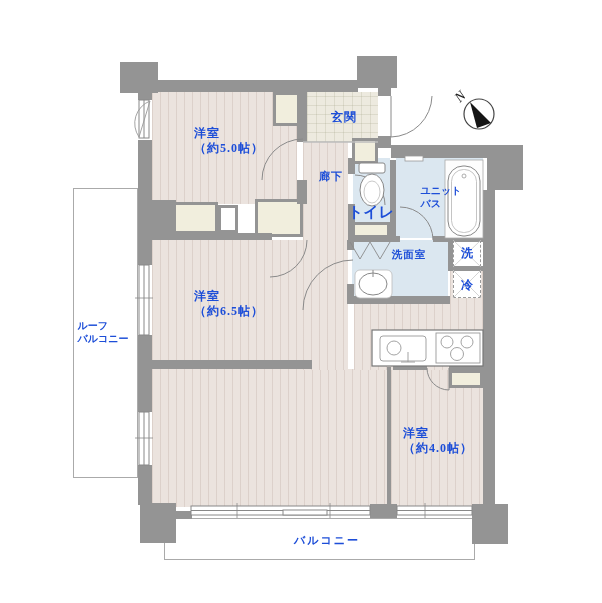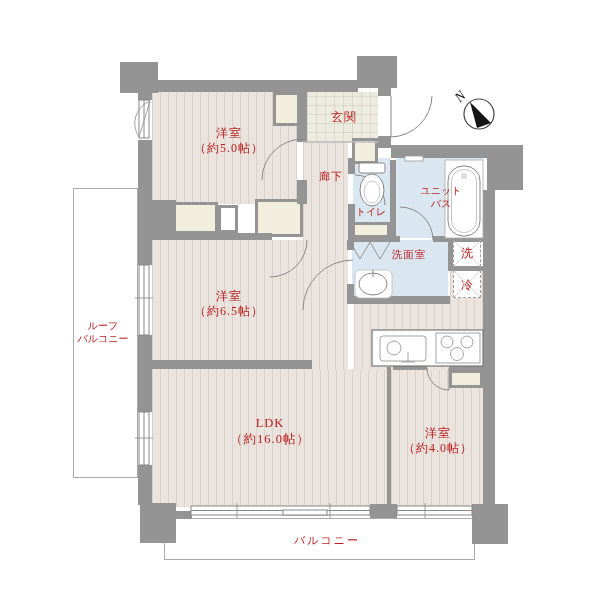--- a/index.html
+++ b/index.html
@@ -9,22 +9,22 @@
   .f{position:absolute;background:#ebe3de;
      background-image:repeating-linear-gradient(90deg,rgba(167,143,133,.22) 0 1px,transparent 1px 8px);}
   .ft{position:absolute;background:#edeadf;
       background-image:repeating-linear-gradient(90deg,rgba(150,150,120,.20) 0 1px,transparent 1px 9px),
                        repeating-linear-gradient(0deg,rgba(150,150,120,.20) 0 1px,transparent 1px 9px);}
   .fw{position:absolute;background:#dbe7f0;}
   .fc{position:absolute;background:#f1eedd;border:3px solid #949494;box-sizing:border-box;}
   .fsq{position:absolute;background:#ffffff;border:3px solid #949494;box-sizing:border-box;}
   .dash{position:absolute;background:#fff;border:1px dashed #9a9a9a;box-sizing:border-box;}
   .outline{position:absolute;border:1px solid #aaa;box-sizing:border-box;background:#fff;}
-  .lbl{position:absolute;transform:translate(-50%,-50%);color:#b91c1c;text-align:center;
-       white-space:pre-line;letter-spacing:1px;line-height:1.25;}
+  .lbl{position:absolute;transform:translate(-50%,-50%);color:#1d4ed8;
+       white-space:pre-line;letter-spacing:1px;line-height:1.25;font-weight:bold;}
   .fs12{font-size:12px;} .fs11{font-size:11px;} .fs10{font-size:10px;}
   svg{position:absolute;left:0;top:0;pointer-events:none;}
 </style>
 </head>
 <body>
 
 <div id="plan">
 
   <div class="outline" style="left:73px;top:188px;width:65px;height:290px;"></div>
   <div class="outline" style="left:164px;top:518px;width:311px;height:42px;"></div>
@@ -185,29 +185,27 @@
       <circle cx="479" cy="114" r="15" fill="#fff" stroke="#444" stroke-width="1.2"></circle>
       <polygon points="470,102 491,123 477,128" fill="#151515"></polygon>
       <text x="455" y="101" font-size="14" font-style="italic" fill="#222" transform="rotate(-45 460 96)">N</text>
     </g>
   </svg>
 
   <div class="lbl fs12" style="left:229px;top:141px;">洋室
 （約5.0帖）</div>
   <div class="lbl fs12" style="left:344px;top:117px;">玄関</div>
   <div class="lbl fs11" style="left:331px;top:177px;">廊下</div>
-  <div class="lbl" style="left:371px;top:212px;font-size:10px;letter-spacing:0;">トイレ</div>
+  <div class="lbl" style="left:371px;top:212px;font-size:15px;letter-spacing:0;">トイレ</div>
   <div class="lbl fs10" style="left:441px;top:197px;letter-spacing:0;">ユニット
 バス</div>
   <div class="lbl" style="left:409px;top:255px;font-size:10.5px;">洗面室</div>
   <div class="lbl fs12" style="left:467px;top:253px;letter-spacing:0;">洗</div>
   <div class="lbl fs12" style="left:467px;top:285px;letter-spacing:0;">冷</div>
   <div class="lbl fs12" style="left:229px;top:304px;">洋室
 （約6.5帖）</div>
   <div class="lbl fs10" style="left:103px;top:332px;letter-spacing:0;">ルーフ
 バルコニー</div>
-  <div class="lbl" style="left:270px;top:432px;font-size:12.5px;">LDK
-（約16.0帖）</div>
   <div class="lbl fs12" style="left:438px;top:441px;">洋室
 （約4.0帖）</div>
   <div class="lbl fs11" style="left:327px;top:541px;letter-spacing:2px;">バルコニー</div>
 
 </div>
 
 </body></html>

